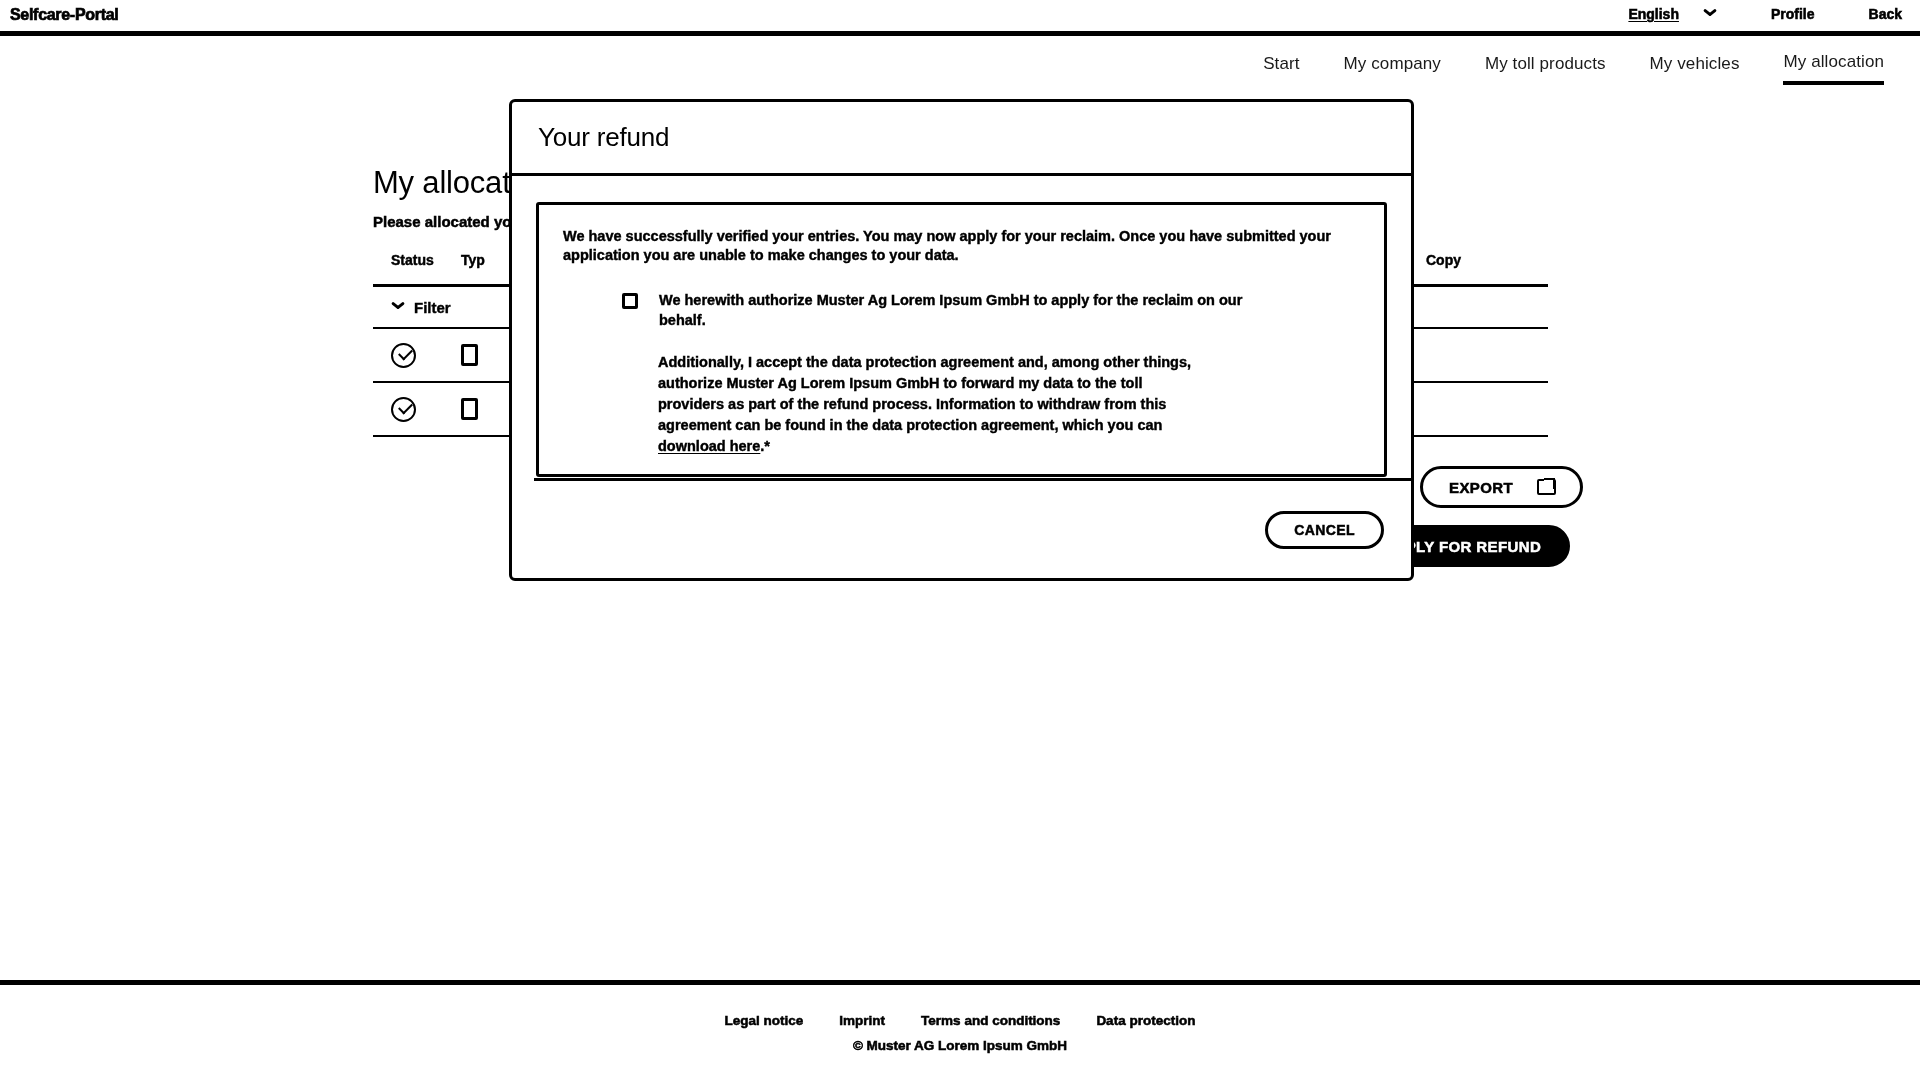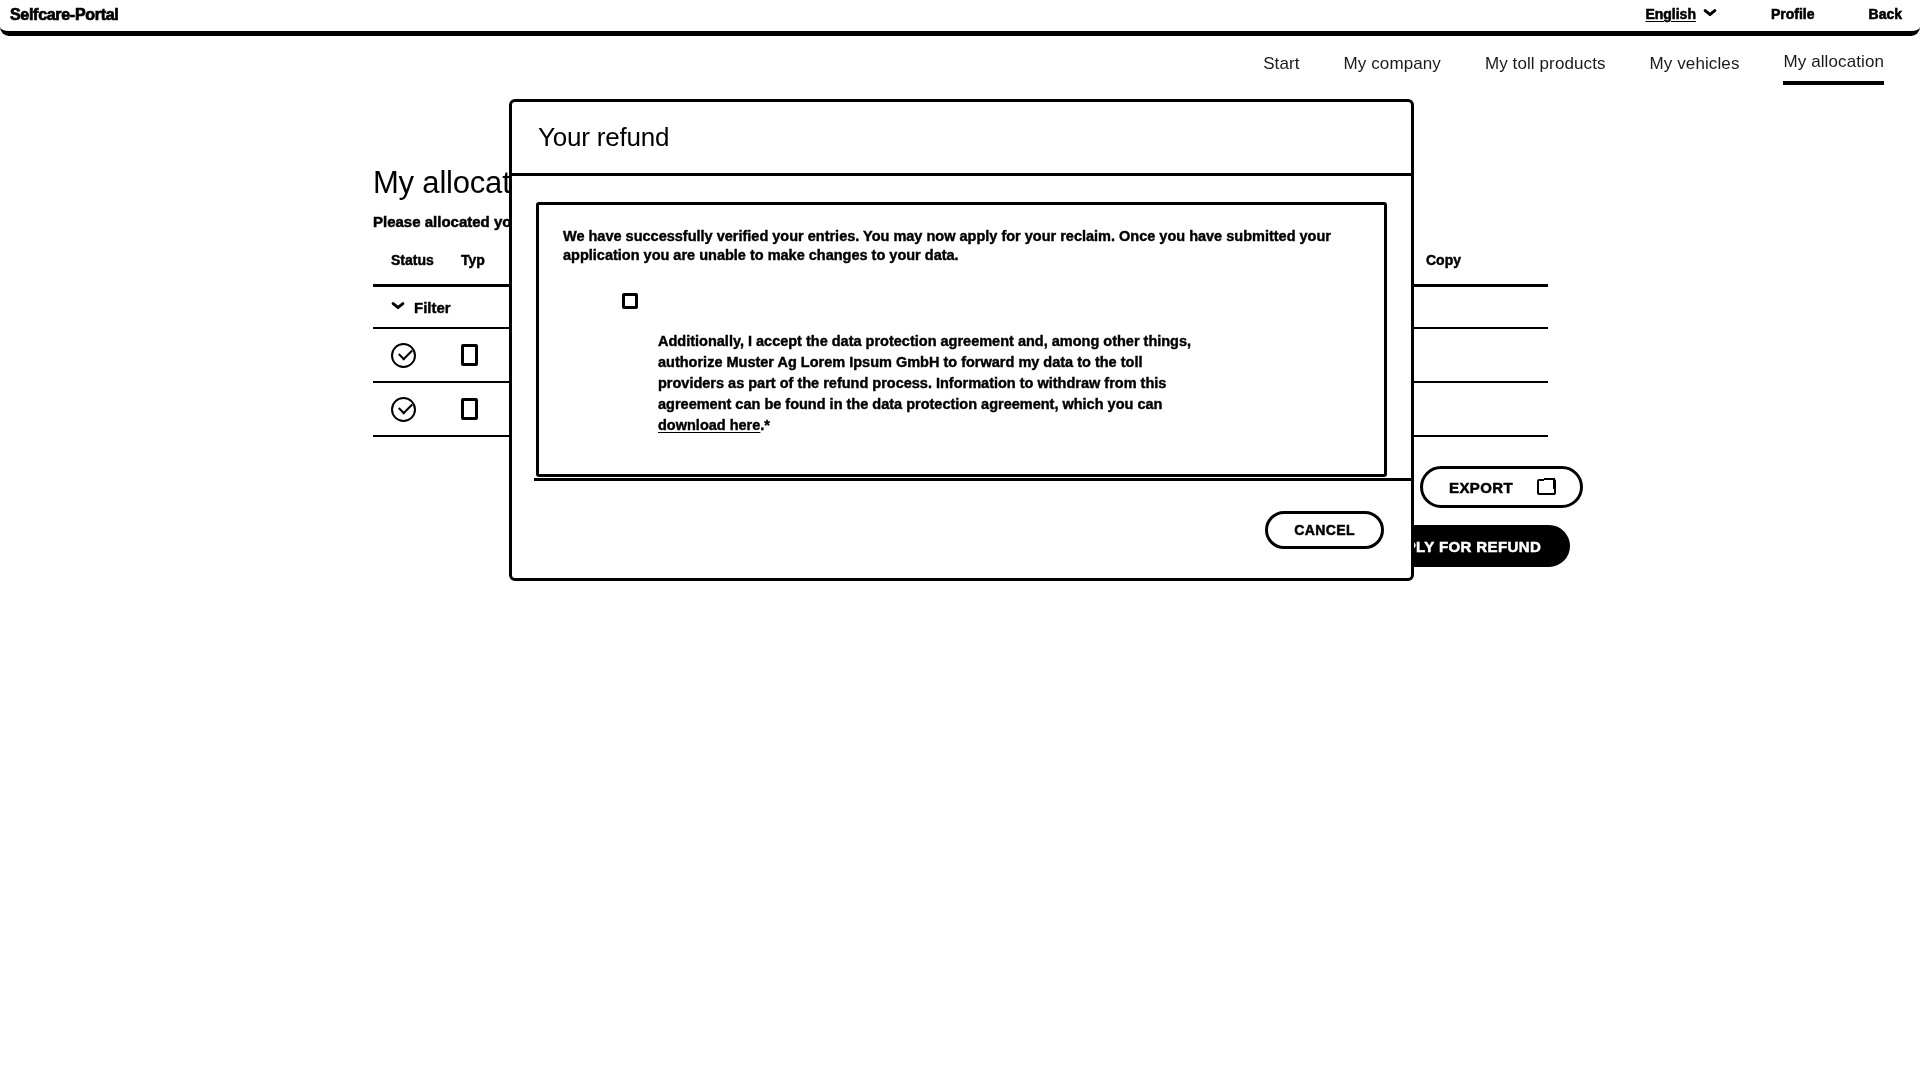--- a/index.html
+++ b/index.html
@@ -21,21 +21,20 @@
   }
 
   
   #topbar {
     position: absolute;
     top: 0; left: 0;
     width: 1920px;
     height: 36px;
     background: #ffffff;
     border-bottom: 5px solid #000000;
-    border-radius: 9px;
   }
   #logo {
     position: absolute;
     left: 10px; top: 6px;
     font-size: 16px;
     font-weight: bold;
     letter-spacing: -0.3px;
     color: #000000;
     -webkit-text-stroke: 0.7px #000;
     white-space: nowrap;
@@ -48,21 +47,21 @@
     gap: 54px;
   }
   .topbar-link {
     font-size: 14px;
     font-weight: bold;
     color: #000000;
     -webkit-text-stroke: 0.55px #000;
     white-space: nowrap;
     display: flex;
     align-items: center;
-    gap: 7px;
+    gap: 24px;
   }
   .topbar-link.underlined .tl-text { text-decoration: underline; text-underline-offset: 2px; }
   .chev-down {
     display: inline-block;
     width: 14px; height: 8px;
     position: relative;
   }
   .chev-down::before,
   .chev-down::after {
     content: "";
@@ -460,29 +459,39 @@
       <div id="modal-title">Your refund</div>
     </div>
 
     <div id="modal-body">
       <div id="consent-box">
 
         <p id="intro-text">We have successfully verified your entries. You may now apply for your reclaim. Once you have submitted your application you are unable to make changes to your data.</p>
 
         <div id="checkbox-row">
           <span id="consent-checkbox"></span>
+          <span id="checkbox-label">We herewith authorize Muster Ag Lorem Ipsum GmbH to apply for the reclaim on our behalf.</span>
         </div>
 
         <p id="privacy-text"><span>Additionally, I accept the data protection agreement and, among other things, authorize Muster Ag Lorem Ipsum GmbH to forward my data to the toll providers as part of the refund process. Information to withdraw from this agreement can be found in the data protection agreement, which you can </span><span id="download-link">download here</span><span>.*</span></p>
 
       </div>
     </div>
 
     <div id="modal-footer">
       <div class="btn btn-outline">
         <span>CANCEL</span>
       </div>
     </div>
 
   </div>
 
+  <div id="footer">
+    <div id="footer-links">
+      <span class="footer-link">Legal notice</span>
+      <span class="footer-link">Imprint</span>
+      <span class="footer-link">Terms and conditions</span>
+      <span class="footer-link">Data protection</span>
+    </div>
+    <div id="footer-copyright">© Muster AG Lorem Ipsum GmbH</div>
+  </div>
 
 </div>
 
 </body></html>

